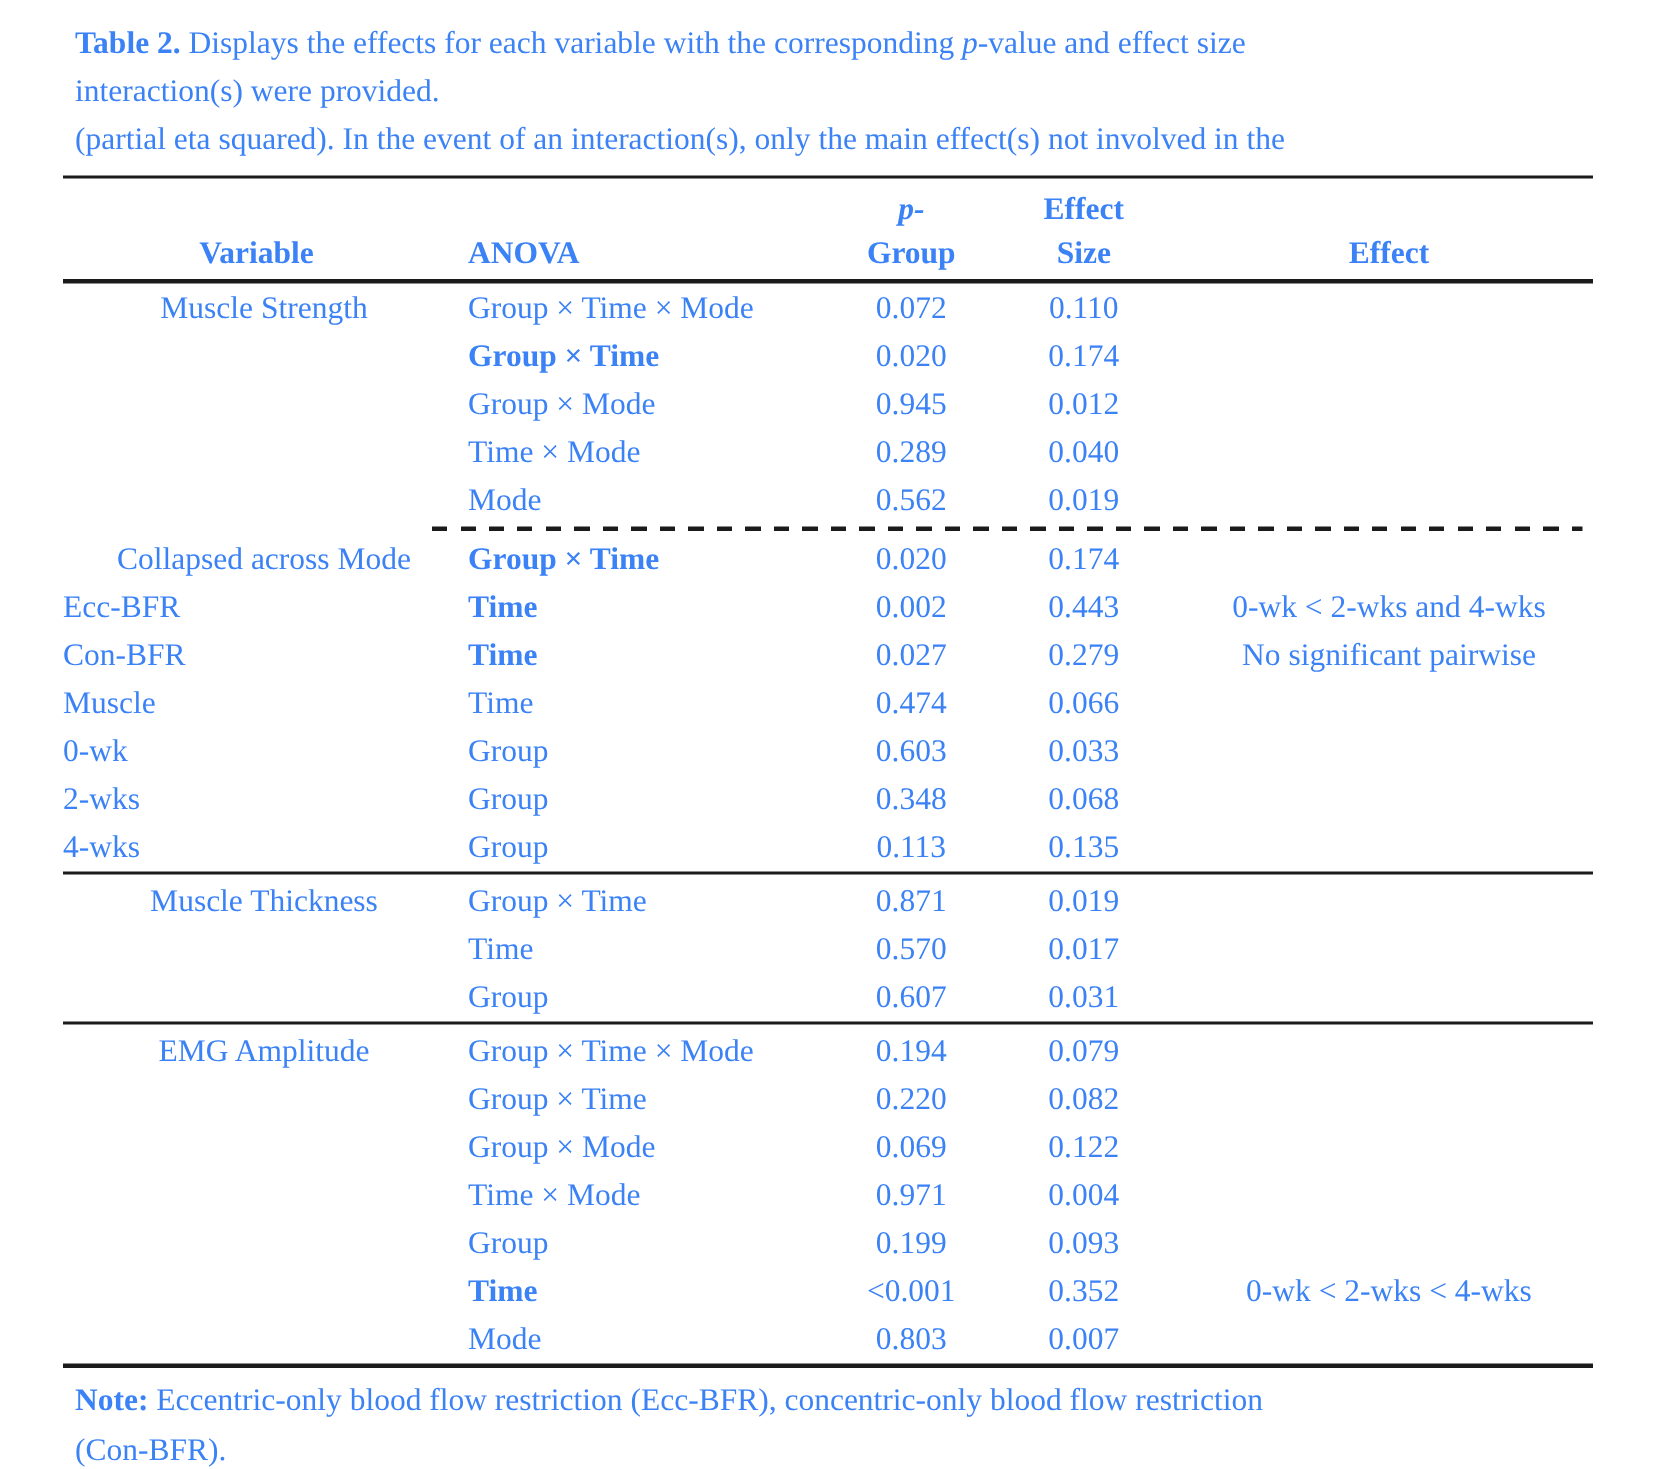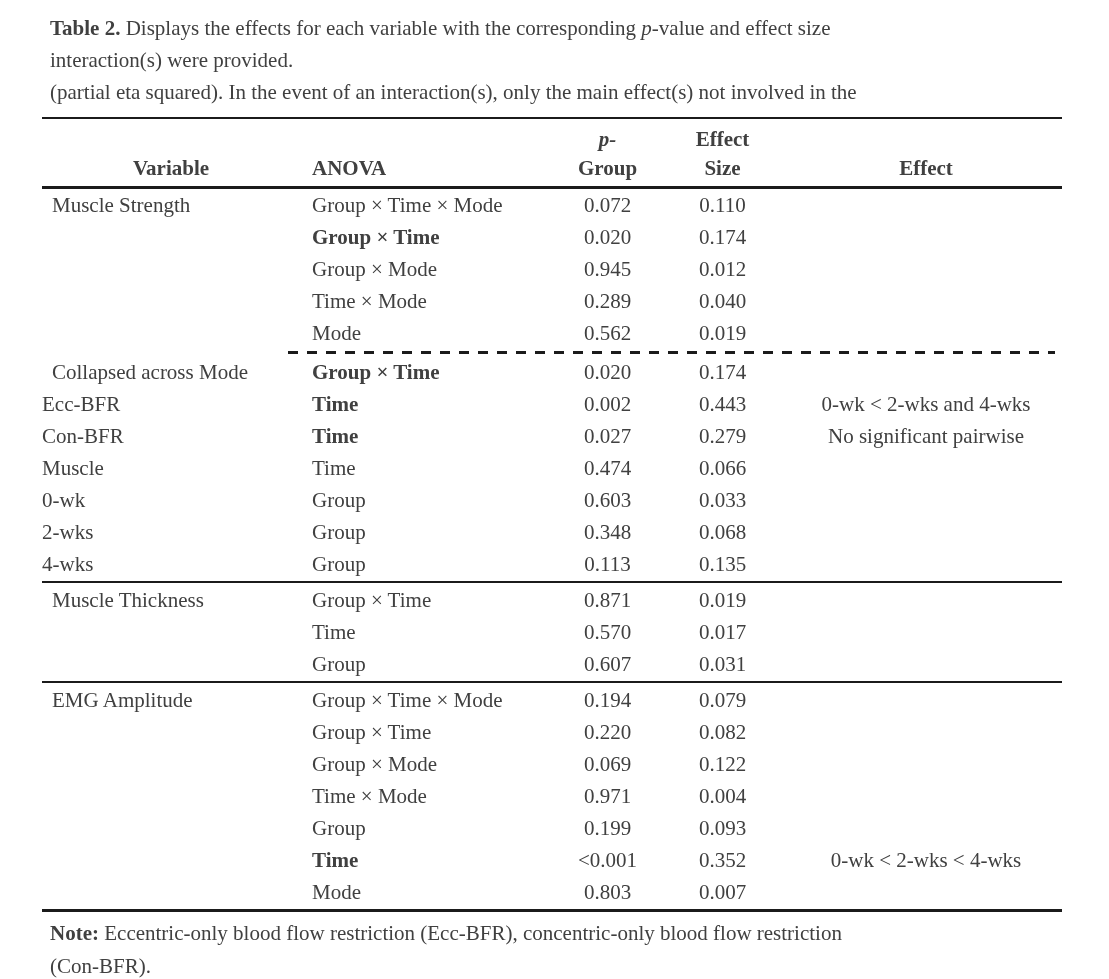--- a/index.html
+++ b/index.html
@@ -1,21 +1,21 @@
 <!DOCTYPE html>
 <html><head>
 <meta charset="utf-8">
 <style>
   html,body {margin:0; padding:0; background:#ffffff;}
   .page {
     position:relative;
     width:1109px; height:979px;
     box-sizing:border-box;
     background:#ffffff;
-    color:#404040;
+    color:#3b82f6;
     font-family:"Liberation Serif","DejaVu Serif",serif;
     padding:12px 42px 0 42px;
     overflow:hidden;
     border-radius:10px;
   }
   .caption {margin-left:8px; font-size:21px; line-height:32px; width:1015px;}
   .cap-line {white-space:nowrap;}
   .bold {font-weight:bold;}
   .ital {font-style:italic;}
 
@@ -38,21 +38,21 @@
   .h-es   {text-align:center;}
   .h-eff  {text-align:center;}
 
   .trow {
     display:grid;
     grid-template-columns:258px 260px 95px 135px 272px;
     height:32px;
     align-items:center;
     font-size:21px;
   }
-  .c.v {padding-left:10px;}
+  .c.v {padding-left:10px;text-align:center;}
   .c.v.vc {padding-left:0; text-align:left;}
   .c.a {padding-left:12px;}
   .c.a.b {font-weight:bold;}
   .c.p {text-align:center;}
   .c.e {text-align:center;}
   .c.f {text-align:center;}
 
   .sep-dashed {
     height:3px;
     width:767px;

